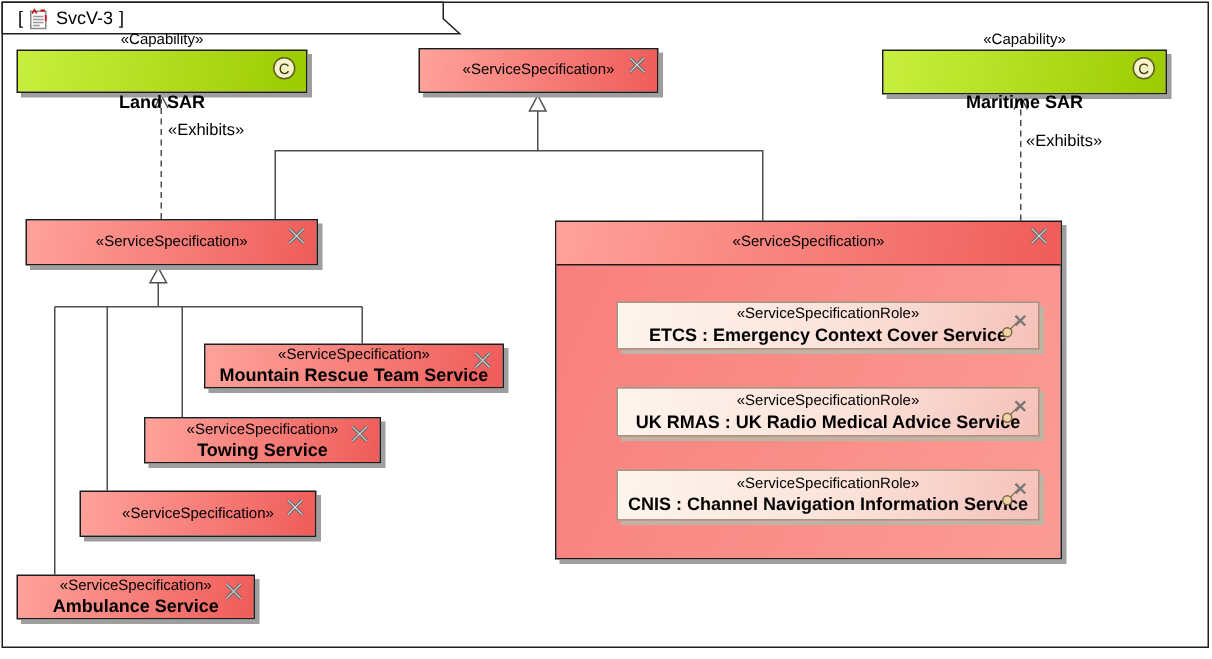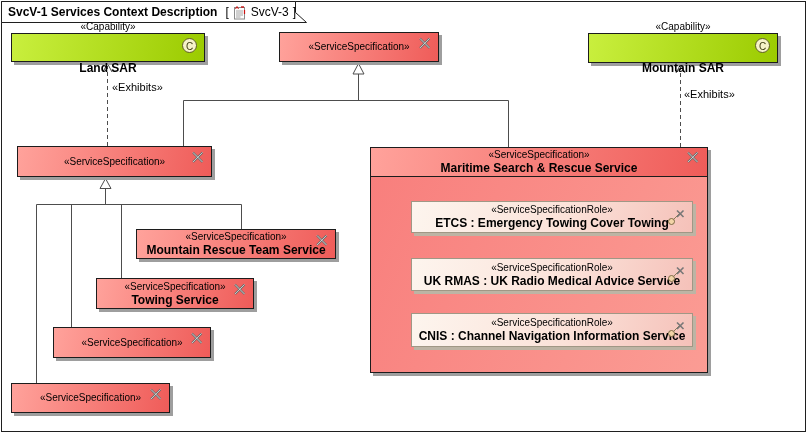--- a/index.html
+++ b/index.html
@@ -54,21 +54,20 @@
 </head>
 <body>
 
 <div id="canvas">
   <div class="frame"></div>
 
   <svg class="tabshape" width="312" height="25">
     <path d="M1.5,1.5 H295.5 V12.5 L306.5,22.5 H1.5 Z" fill="#ffffff" stroke="#1f1f1f" stroke-width="1"></path>
   </svg>
   <div class="tabtext">
-    <span class="t-bold">SvcV-1 Services Context Description</span>
     <span class="t-plain">[</span>
     <svg width="14" height="15" viewBox="0 0 14 15">
       <rect x="1.5" y="2.5" width="10" height="11.5" fill="#fdfdfd" stroke="#8a8a8a"></rect>
       <path d="M3 6 H10 M3 8 H10 M3 10 H10 M3 12 H7.5" stroke="#9a9a9a" stroke-width="0.9" fill="none"></path>
       <path d="M2.5 4 L4 1.5 L5.5 4" stroke="#cc1111" stroke-width="1" fill="none"></path>
       <path d="M8 2 h3" stroke="#cc1111" stroke-width="1.4"></path>
       <path d="M11.5 5 v4" stroke="#cc1111" stroke-width="1.2"></path>
     </svg>
     <span class="t-plain" style="margin-left:0">SvcV-3</span>
     <span class="t-plain" style="margin-left:0">]</span>
@@ -112,50 +111,49 @@
     <svg class="corner-icon" width="15" height="13" viewBox="0 0 15 13">
       <path d="M3 1.5 L12.5 11" stroke="#6e6e6e" stroke-width="2.2"></path>
         <path d="M12.5 1.5 L3 11" stroke="#6e6e6e" stroke-width="2.2"></path>
       <path d="M3 1.5 L12.5 11" stroke="#e9e9e9" stroke-width="0.7"></path>
         <path d="M12.5 1.5 L3 11" stroke="#e9e9e9" stroke-width="0.7"></path>
     </svg>
   </div>
 
   <div class="node capability" style="left:588px;top:33px;width:190px;height:30px;">
     <div class="stereo">«Capability»</div>
-    <div class="nname">Mountain SAR</div>
+    <div class="nname">Maritime SAR</div>
     <div class="badge">C</div>
   </div>
 
   <div class="node service" style="left:17px;top:146px;width:195px;height:31px;">
     <div class="stereo">«ServiceSpecification»</div>
     <svg class="corner-icon" width="15" height="13" viewBox="0 0 15 13">
       <path d="M3 1.5 L12.5 11" stroke="#6e6e6e" stroke-width="2.2"></path>
         <path d="M12.5 1.5 L3 11" stroke="#6e6e6e" stroke-width="2.2"></path>
       <path d="M3 1.5 L12.5 11" stroke="#e9e9e9" stroke-width="0.7"></path>
         <path d="M12.5 1.5 L3 11" stroke="#e9e9e9" stroke-width="0.7"></path>
     </svg>
   </div>
 
   <div class="container-box" style="left:370px;top:147px;width:338px;height:226px;">
     <div class="container-header">
       <div class="stereo">«ServiceSpecification»</div>
-      <div class="nname">Maritime Search &amp; Rescue Service</div>
       <svg class="corner-icon" style="top:3px;right:7px;" width="15" height="13" viewBox="0 0 15 13">
         <path d="M3 1.5 L12.5 11" stroke="#6e6e6e" stroke-width="2.2"></path>
           <path d="M12.5 1.5 L3 11" stroke="#6e6e6e" stroke-width="2.2"></path>
         <path d="M3 1.5 L12.5 11" stroke="#e9e9e9" stroke-width="0.7"></path>
           <path d="M12.5 1.5 L3 11" stroke="#e9e9e9" stroke-width="0.7"></path>
       </svg>
     </div>
   </div>
 
   <div class="node role" style="left:383px;top:201px;width:282px;height:32px;">
     <div class="stereo">«ServiceSpecificationRole»</div>
-    <div class="nname">ETCS : Emergency Towing Cover Towing</div>
+    <div class="nname">ETCS : Emergency Context Cover Service</div>
     <svg class="corner-icon" width="20" height="18" viewBox="0 0 20 18">
       <path d="M5 13 L13 5" stroke="#8a7a55" stroke-width="1"></path>
       <path d="M10 2.5 L16.5 9" stroke="#777777" stroke-width="1.6"></path>
         <path d="M16.5 2.5 L10 9" stroke="#777777" stroke-width="1.6"></path>
       <circle cx="4.5" cy="13.5" r="3" fill="#f2d4a7" stroke="#7d6a45"></circle>
     </svg>
   </div>
 
   <div class="node role" style="left:383px;top:258px;width:282px;height:33px;">
     <div class="stereo">«ServiceSpecificationRole»</div>
@@ -206,20 +204,21 @@
     <svg class="corner-icon" width="15" height="13" viewBox="0 0 15 13">
       <path d="M3 1.5 L12.5 11" stroke="#6e6e6e" stroke-width="2.2"></path>
         <path d="M12.5 1.5 L3 11" stroke="#6e6e6e" stroke-width="2.2"></path>
       <path d="M3 1.5 L12.5 11" stroke="#e9e9e9" stroke-width="0.7"></path>
         <path d="M12.5 1.5 L3 11" stroke="#e9e9e9" stroke-width="0.7"></path>
     </svg>
   </div>
 
   <div class="node service" style="left:11px;top:383px;width:159px;height:30px;">
     <div class="stereo">«ServiceSpecification»</div>
+    <div class="nname">Ambulance Service</div>
     <svg class="corner-icon" width="15" height="13" viewBox="0 0 15 13">
       <path d="M3 1.5 L12.5 11" stroke="#6e6e6e" stroke-width="2.2"></path>
         <path d="M12.5 1.5 L3 11" stroke="#6e6e6e" stroke-width="2.2"></path>
       <path d="M3 1.5 L12.5 11" stroke="#e9e9e9" stroke-width="0.7"></path>
         <path d="M12.5 1.5 L3 11" stroke="#e9e9e9" stroke-width="0.7"></path>
     </svg>
   </div>
 </div>
 
 </body></html>

